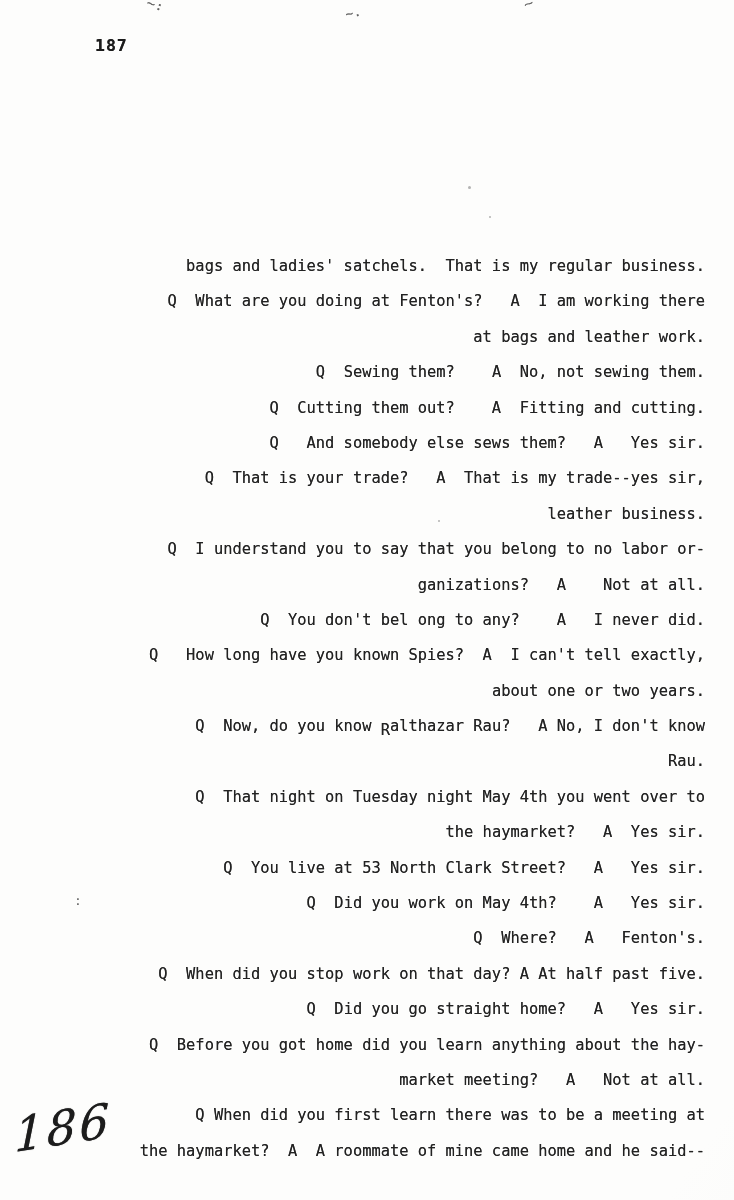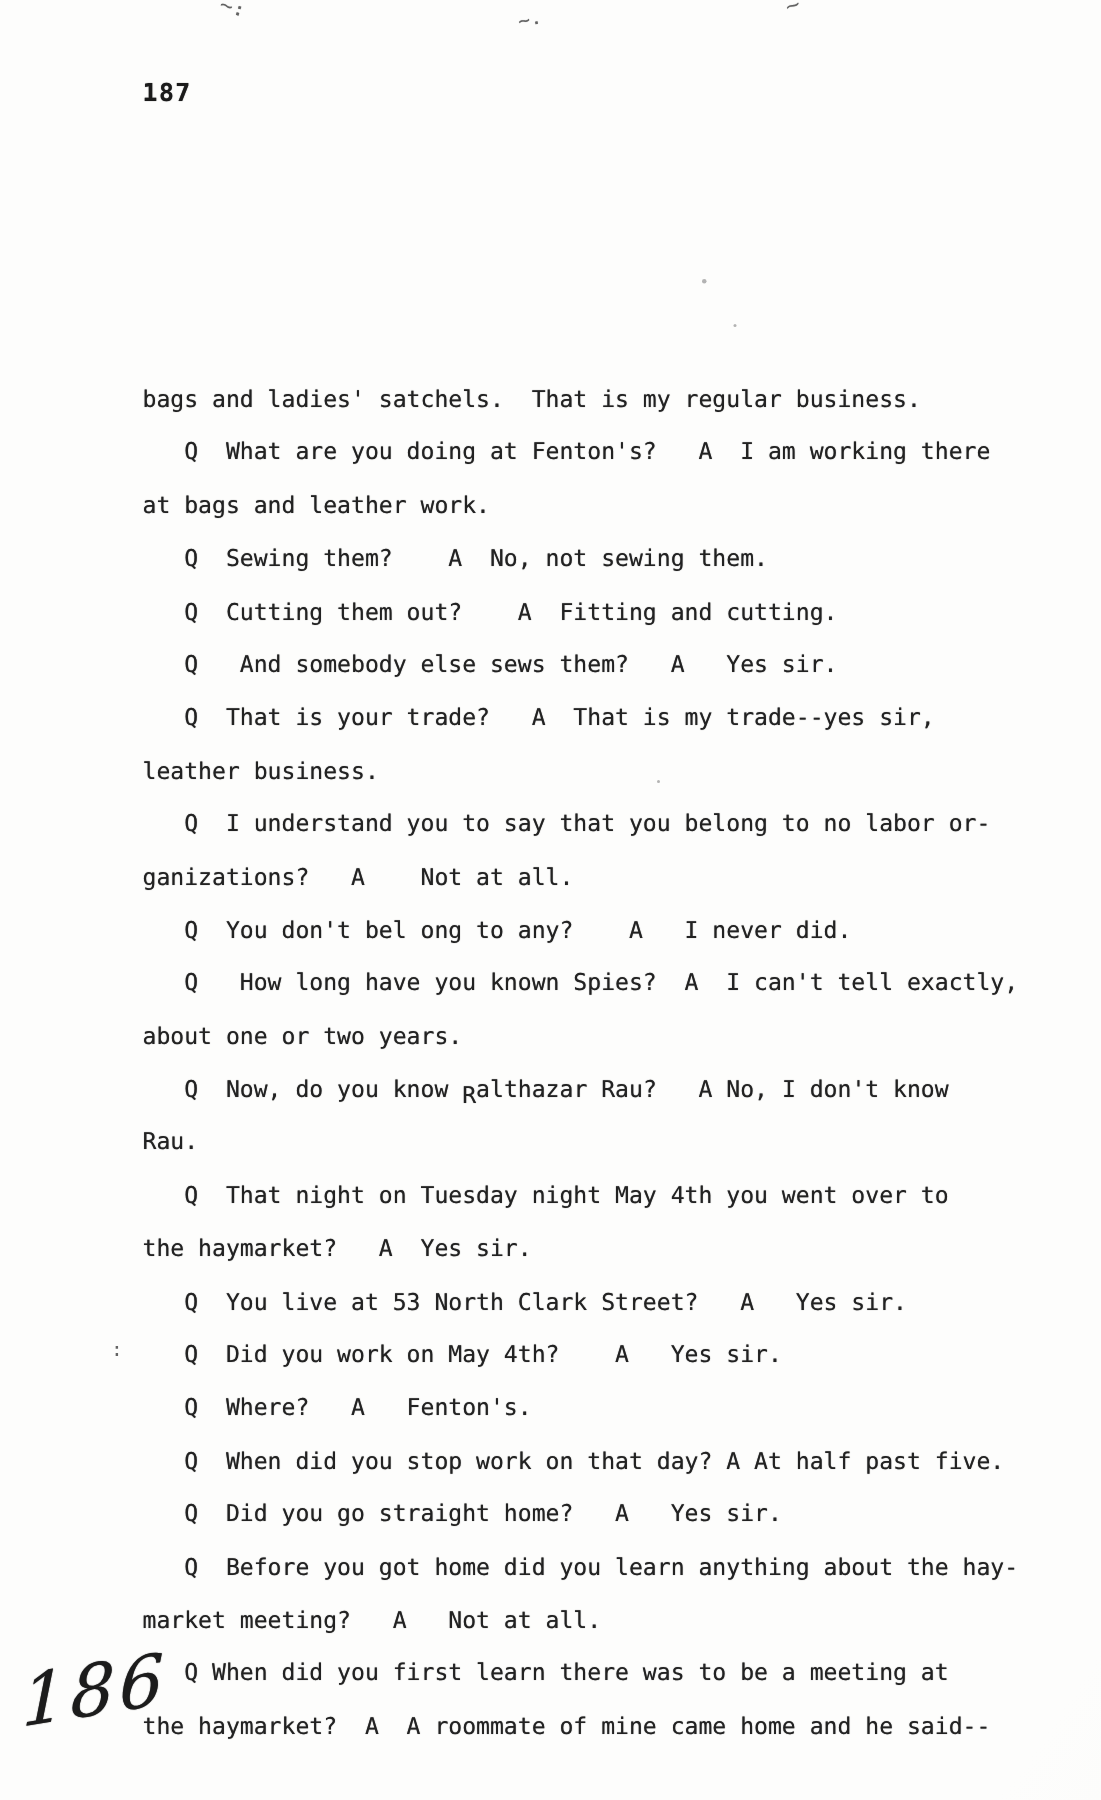--- a/index.html
+++ b/index.html
@@ -11,40 +11,40 @@
     background:
       radial-gradient(ellipse 900px 1400px at 45% 45%, #fdfdfc 60%, #f7f7f5 92%, #efefec 100%),
       #fcfcfb;
     overflow: hidden;
     font-family: "DejaVu Sans Mono", "Liberation Mono", monospace;
     color: #1f1f1f;
   }
   .page-number {
     position: absolute;
     left: 95px;
-    top: 52px;
+    top: 36px;
     font-size: 16.5px;
     font-weight: bold;
     letter-spacing: 1px;
     color: #1b1b1b;
     text-shadow: 0 0 0.6px rgba(15,15,15,0.75);
   }
   .transcript {
     position: absolute;
     left: 95px;
     top: 249px;
     width: 610px;
     font-size: 15.4px;
     line-height: 35.4px;
     white-space: pre;
     color: #222;
     text-shadow: 0 0 0.6px rgba(20,20,20,0.65);
     filter: blur(0.18px);
   }
-  .line { height: 35.4px; }
+  .line { height: 35.4px; text-align: right; }
   .dropped { position: relative; top: 4px; }
   .handwritten {
     position: absolute;
     left: 14px;
     top: 1100px;
     font-family: "DejaVu Serif", "Liberation Serif", serif;
     font-style: italic;
     font-size: 47px;
     color: #1c1c1c;
     transform: rotate(-9deg) skewX(-10deg);

